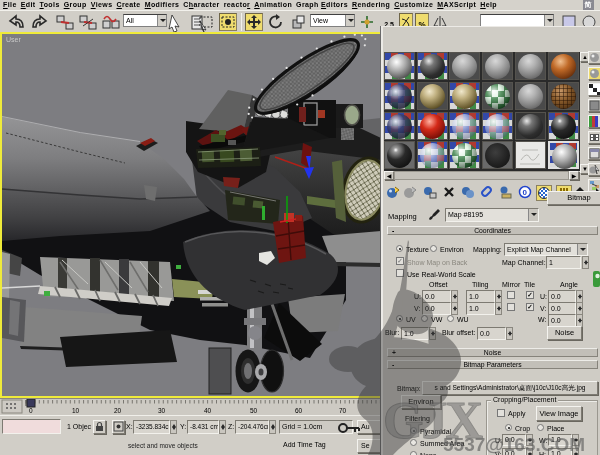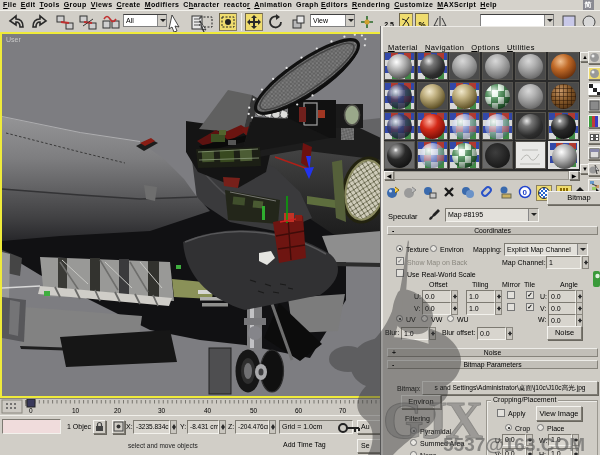--- a/index.html
+++ b/index.html
@@ -439,21 +439,20 @@
       <circle cx="7" cy="8" r="4" fill="none" stroke="#222" stroke-width="2"></circle>
       <path d="M11 8 h12 M19 8 v4 M23 8 v3" stroke="#222" stroke-width="2"></path>
     </svg>
 </div>
 <div class="abs" id="status2">
 <div class="lbl" style="left:128px;top:5px;font-size:6.5px;color:#222">select and move objects</div>
 <div class="lbl" style="left:283px;top:4px;font-size:7px">Add Time Tag</div>
 <div class="btn" style="left:357px;top:2px;width:24px;height:14px;font-size:7px;line-height:12px;overflow:hidden;text-align:left;padding-left:3px">Se</div>
 </div>
 <div class="abs" id="dlg">
-<div id="dmenu"><span style="margin-left:4px"><u>M</u>aterial</span><span><u>N</u>avigation</span><span><u>O</u>ptions</span><span><u>U</u>tilities</span></div>
 <div id="slots" style="position:absolute;left:1px;top:25px;width:196px;height:119px;background:#2a2a2a">
       <div class="cell chk" style="left:0.0px;top:0.0px;">
         <div class="ball" style="left:2px;top:1px;width:25px;height:25px;background:radial-gradient(circle at 38% 32%, #ffffff 0%, #e0e0e0 14%, #a8a8a8 40%, #555 75%, #333 95%)"></div>
       </div>
       <div class="cell chk" style="left:32.7px;top:0.0px;">
         <div class="ball" style="left:2px;top:1px;width:25px;height:25px;background:radial-gradient(circle at 35% 28%, #e8e8e8 0%, #777 22%, #2e2e2e 60%, #1a1a1a 95%)"></div>
       </div>
       <div class="cell" style="left:65.4px;top:0.0px;background:#4a4a4a;">
         <div class="ball" style="left:2px;top:1px;width:25px;height:25px;background:radial-gradient(circle at 42% 28%, #d8d8d8 0%, #b2b2b2 30%, #868686 60%, #505050 95%)"></div>
       </div>
@@ -621,21 +620,21 @@
           <path d="M4 2 v10 M7 2 v10 M10 2 v10" stroke="#8a6a00" stroke-width="2"></path>
         </svg></div>
       <div style="position:absolute;left:190px;top:1px;width:16px;height:16px;"><svg width="14" height="14">
           <path d="M3 12 v-6 h5 v-3 l4 4 -4 4 v-3 h-3 v4 Z" fill="#1a1a1a" transform="rotate(-90 7 7)"></path>
         </svg></div>
       <div style="position:absolute;left:205px;top:1px;width:16px;height:16px;"><svg width="14" height="14">
           <path d="M2 10 v-4 h6 v-3 l5 5 -5 5 v-3 Z" fill="#1a1a1a"></path>
         </svg></div>
     </div>
 
-<div class="lbl" style="left:5px;top:185px;font-size:7.5px">Specular</div>
+<div class="lbl" style="left:5px;top:185px;font-size:7.5px">Mapping</div>
 <svg width="14" height="14" style="position:absolute;left:44px;top:181px">
       <path d="M11 1 L13 3 L8 8 L6 9 L5 11 L3 12 L2 11 L3 9 L5 8 L6 6 Z" fill="#222"></path>
     </svg>
 <div class="sunk" style="left:62px;top:181px;width:94px;height:14px;line-height:12px;font-size:7px;background:#E2E0DA">Map #8195<span class="dd" style="position:absolute;right:0;top:0;bottom:0;width:10px;background:#C9C6BF;border-left:1px solid #888"></span></div>
 <div class="btn" style="left:164px;top:164px;width:64px;height:14px;line-height:12px">Bitmap</div>
 
 <div class="rollhdr" style="top:199px"><i>-</i>Coordinates</div>
 <div class="rad on" style="left:13px;top:218px"></div>
     <div class="lbl" style="left:23px;top:219px">Texture</div>
 <div class="rad" style="left:47px;top:218px"></div>

